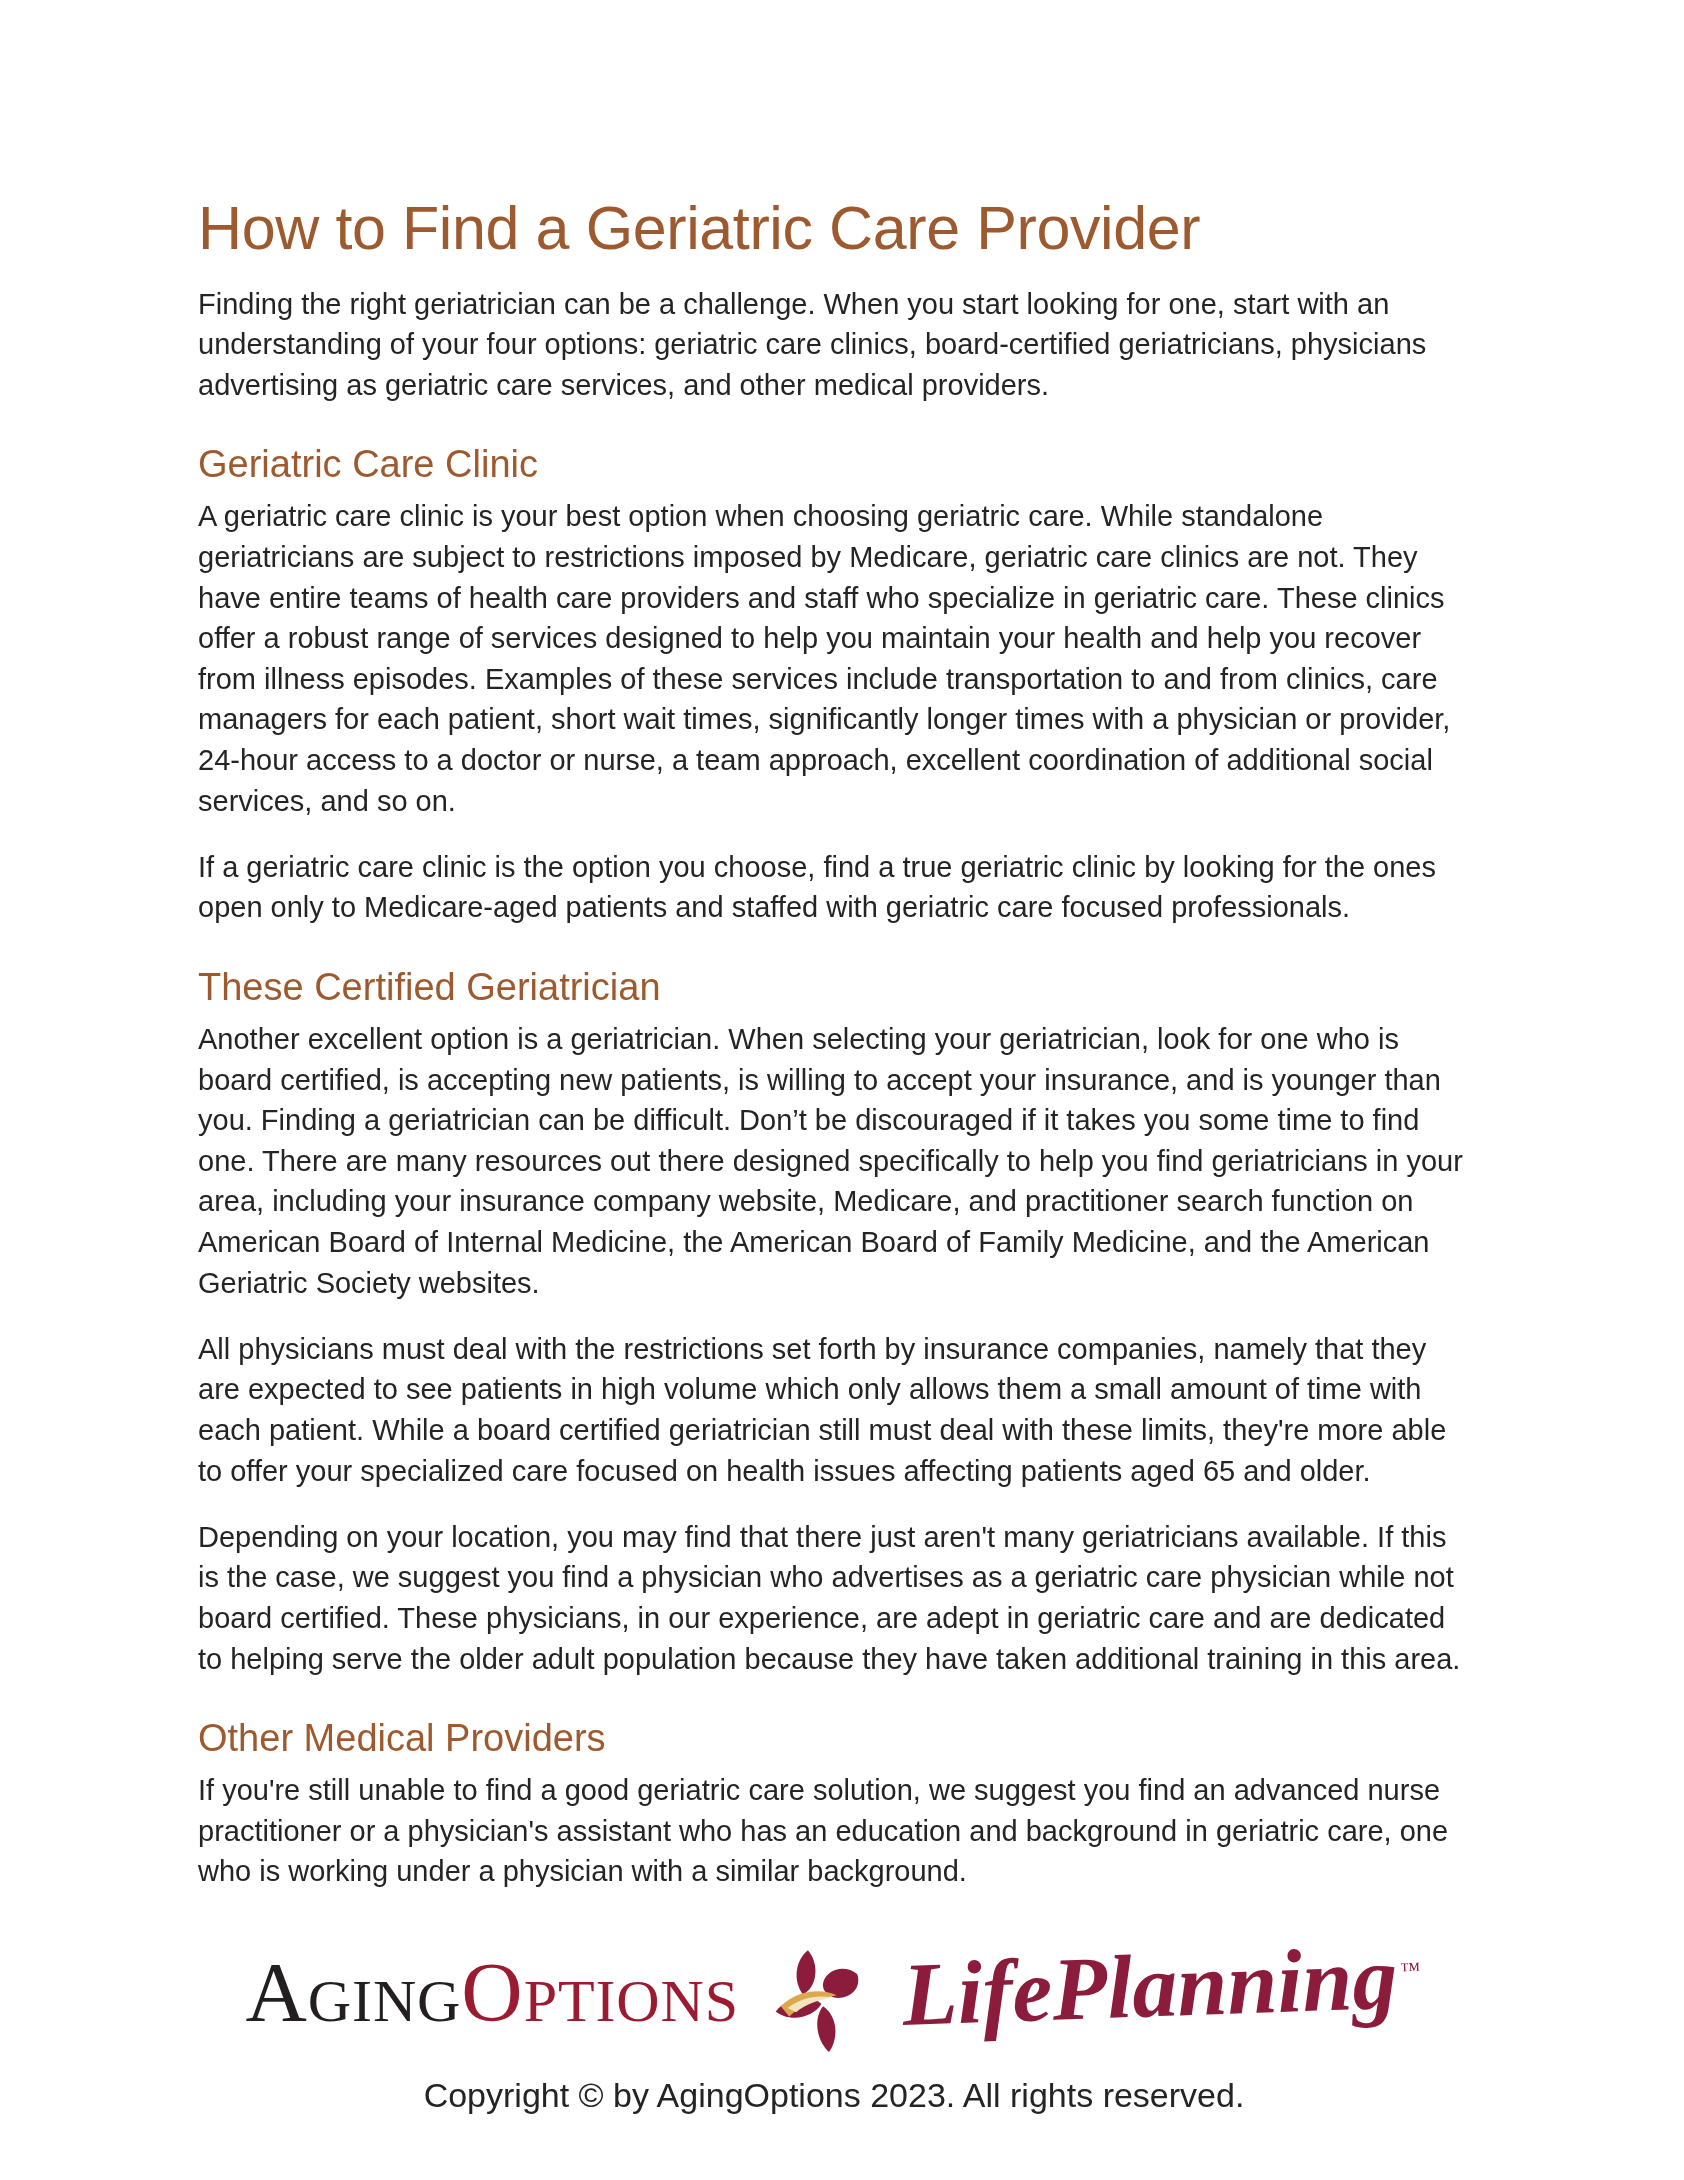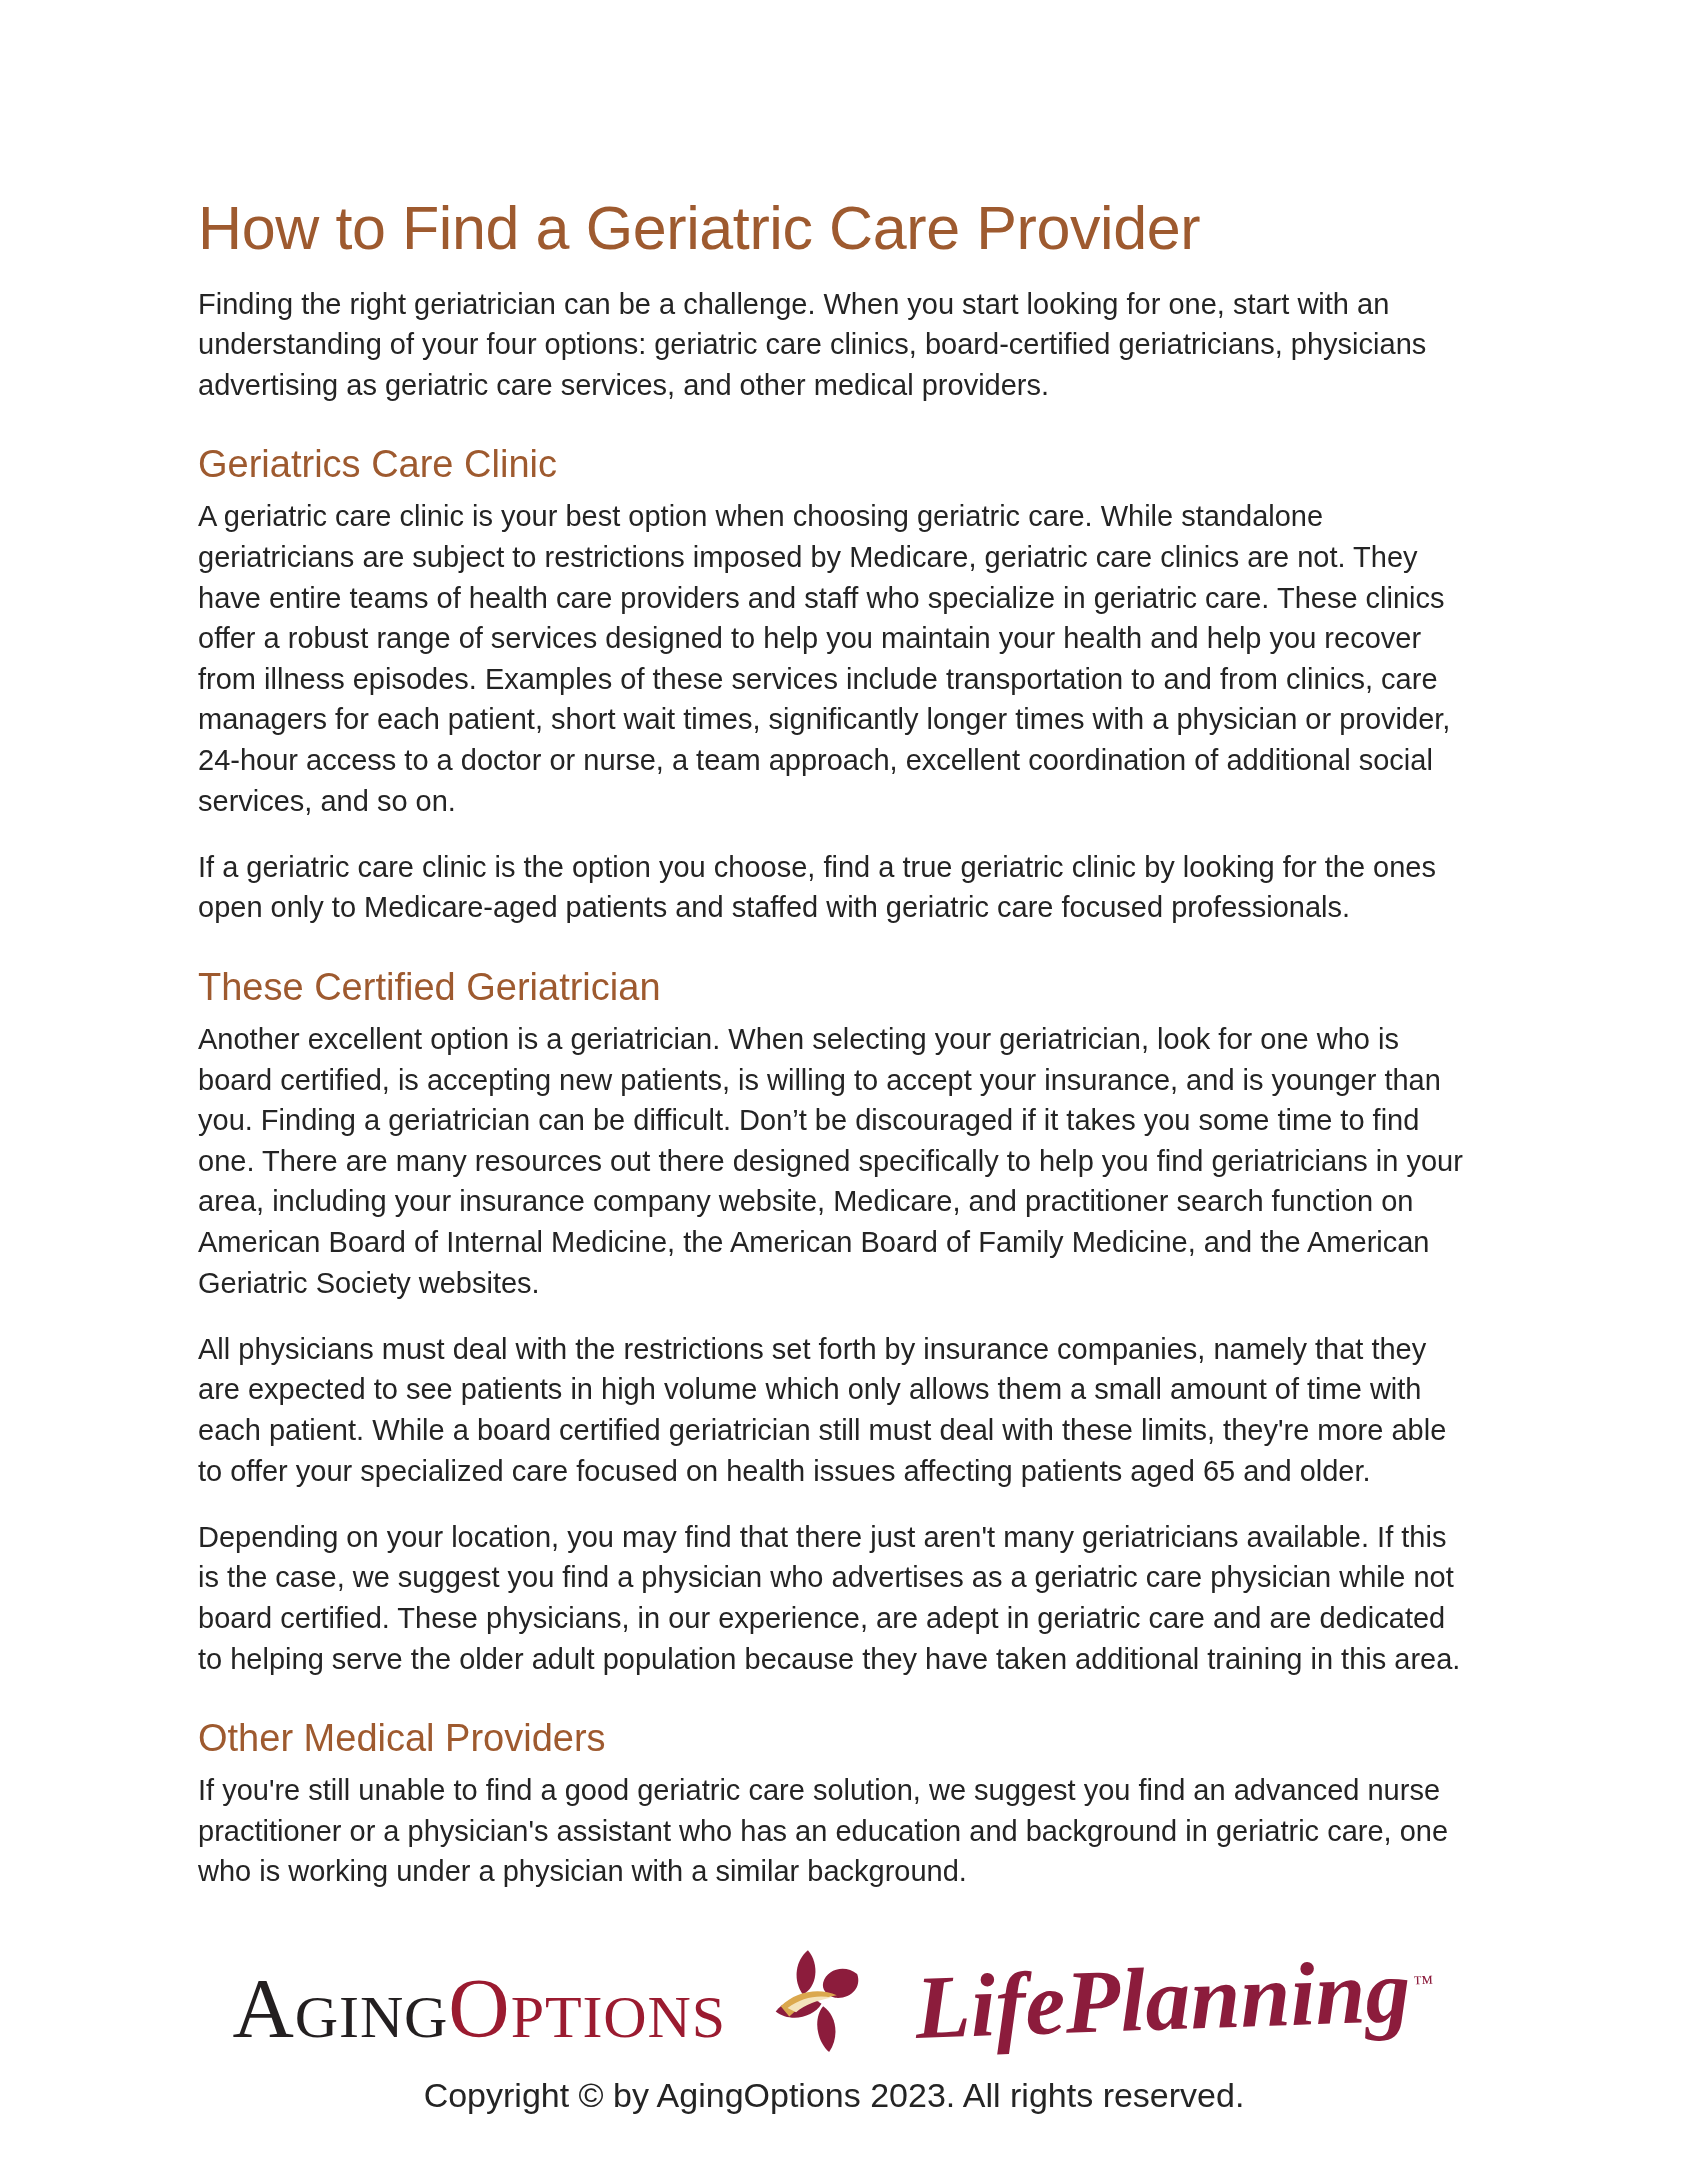--- a/index.html
+++ b/index.html
@@ -47,22 +47,22 @@
     margin:0 0 25.6px 0;
     max-width:1291px;
     color:var(--body-text);
   }
   .footer{
     margin-top:58px;
     text-align:center;
   }
   .logo-row{
     display:inline-flex;
-    align-items:center;
-    gap:48px;
+    align-items:flex-start;
+    gap:35px;
     vertical-align:middle;
   }
   .brand{
     font-family:"Liberation Serif", serif;
     font-variant:small-caps;
     font-size:85px;
     line-height:1;
     letter-spacing:0.9px;
     white-space:nowrap;
   }
@@ -102,21 +102,21 @@
 </head>
 <body>
 
 <div class="page">
 
   <h1 class="doc-title">How to Find a Geriatric Care Provider</h1>
 
   <p class="body-text">Finding the right geriatrician can be a challenge. When you start looking for one, start with an understanding of your four options: geriatric care clinics, board-certified geriatricians, physicians advertising as geriatric care services, and other medical providers.</p>
 
   <section>
-    <h2 class="section-heading">Geriatrics Care Clinic</h2>
+    <h2 class="section-heading">Geriatric Care Clinic</h2>
     <p class="body-text">A geriatric care clinic is your best option when choosing geriatric care. While standalone geriatricians are subject to restrictions imposed by Medicare, geriatric care clinics are not. They have entire teams of health care providers and staff who specialize in geriatric care. These clinics offer a robust range of services designed to help you maintain your health and help you recover from illness episodes. Examples of these services include transportation to and from clinics, care managers for each patient, short wait times, significantly longer times with a physician or provider, 24-hour access to a doctor or nurse, a team approach, excellent coordination of additional social services, and so on.</p>
     <p class="body-text">If a geriatric care clinic is the option you choose, find a true geriatric clinic by looking for the ones open only to Medicare-aged patients and staffed with geriatric care focused professionals.</p>
   </section>
 
   <section>
     <h2 class="section-heading">These Certified Geriatrician</h2>
     <p class="body-text">Another excellent option is a geriatrician. When selecting your geriatrician, look for one who is board certified, is accepting new patients, is willing to accept your insurance, and is younger than you. Finding a geriatrician can be difficult. Don’t be discouraged if it takes you some time to find one. There are many resources out there designed specifically to help you find geriatricians in your area, including your insurance company website, Medicare, and practitioner search function on American Board of Internal Medicine, the American Board of Family Medicine, and the American Geriatric Society websites.</p>
     <p class="body-text">All physicians must deal with the restrictions set forth by insurance companies, namely that they are expected to see patients in high volume which only allows them a small amount of time with each patient. While a board certified geriatrician still must deal with these limits, they're more able to offer your specialized care focused on health issues affecting patients aged 65 and older.</p>
   </section>
 

